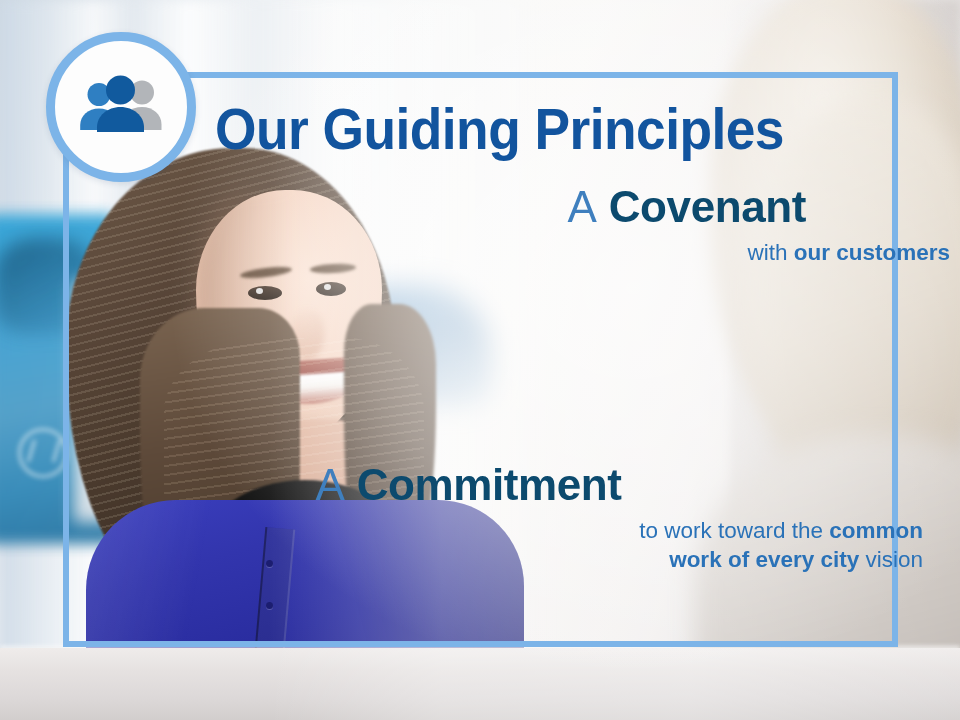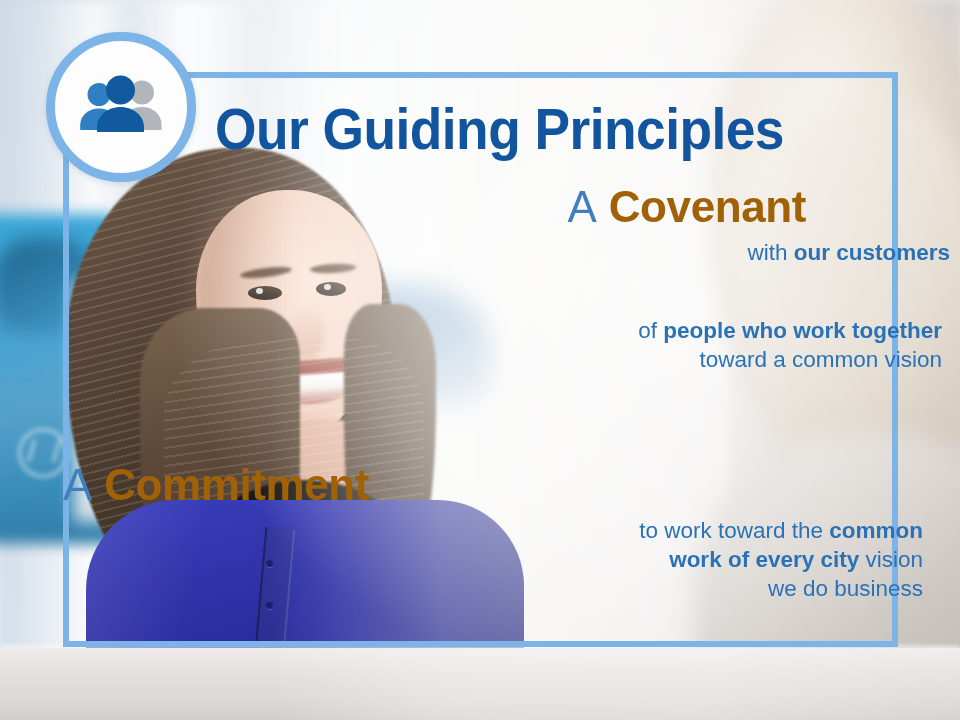--- a/index.html
+++ b/index.html
@@ -328,38 +328,38 @@
     white-space:nowrap;
   }
   .principle{position:absolute;width:100%;}
   .p-head{
     color:#2E76BE;
     font-size:44px;
     line-height:1.05;
     white-space:nowrap;
   }
   .p-head .lead{font-weight:300;color:#3F7FBE;letter-spacing:1px;}
-  .p-head .key{font-weight:700;color:#a16207;letter-spacing:-0.4px;}
+  .p-head .key{font-weight:700;color:#0c4a6e;letter-spacing:-0.4px;}
   .p-sub{
     color:#2A72B8;
     font-size:22.5px;
     line-height:1.28;
     font-weight:400;
     margin-top:9px;
   }
   .p-sub b{font-weight:700;}
 
   
   .p1{top:112px;} .p1 .p-head{padding-right:144px;text-align:right;}
   .p1 .p-sub{text-align:right;}
 
   .p2{top:236px;} .p2 .p-head{padding-right:90px;text-align:right;}
   .p2 .p-sub{padding-right:8px;text-align:right;}
 
-  .p3{top:390px;} .p3 .p-head{padding-right:76px;text-align:left;}
+  .p3{top:390px;} .p3 .p-head{padding-right:76px;text-align:center;}
   .p3 .p-sub{padding-right:27px;text-align:right;}
 </style>
 </head>
 <body>
 
 <div id="stage">
 
   <div class="photo">
     <div class="bg-room"></div>
     <div class="bg-windows"></div>
@@ -427,29 +427,28 @@
 
     <div class="principle p1">
       <div class="p-head">
         <span class="lead">A </span>
         <span class="key">Covenant</span>
       </div>
       <div class="p-sub"><span>with </span><b>our customers</b></div>
     </div>
 
     <div class="principle p2">
-      <div class="p-sub"><span>of </span><b>people who work together</b><br><span>toward a common vision</span></div>
     </div>
 
     <div class="principle p3">
       <div class="p-head">
         <span class="lead">A </span>
         <span class="key">Commitment</span>
       </div>
-      <div class="p-sub"><span>to work toward the </span><b>common</b><br><b>work of every city</b><span> vision</span><br><span>we do business</span></div>
+      <div class="p-sub"><span>to work toward the </span><b>common</b><br><b>work of every city</b><span> vision</span><br></div>
     </div>
   </div>
 
   <div class="icon-badge">
     <svg width="96" height="66" viewBox="0 0 96 66">
 
       <circle cx="69" cy="18.5" r="12" fill="#b2b5b9"></circle>
       <path d="M69 33c-11 0-19.5 7.6-19.5 17.2V56h39v-5.8C88.5 40.6 80 33 69 33z" fill="#b2b5b9"></path>
 
       <circle cx="26" cy="20.5" r="11.5" fill="#2f7fc2"></circle>

